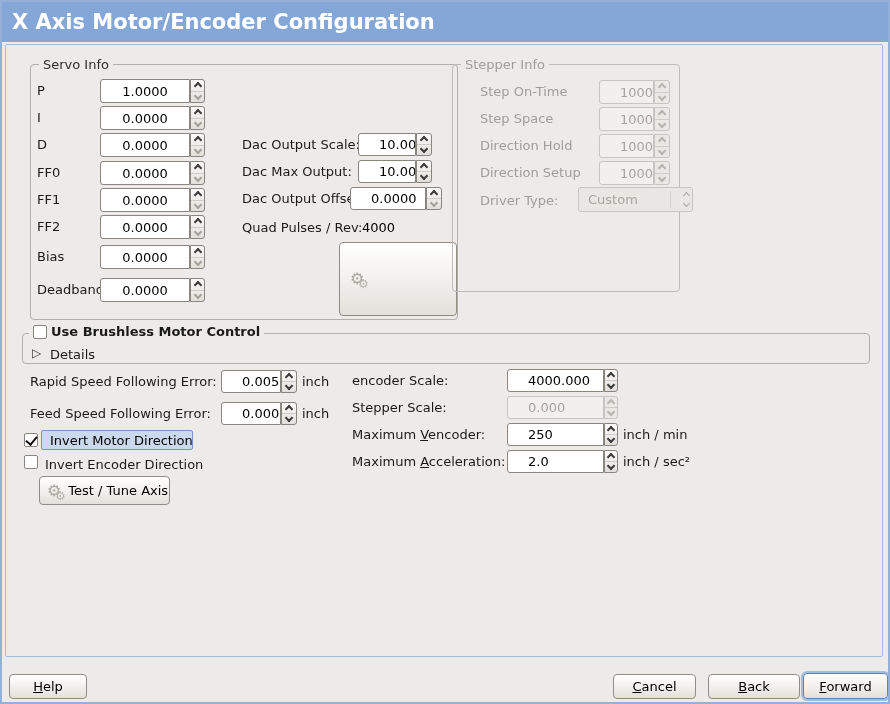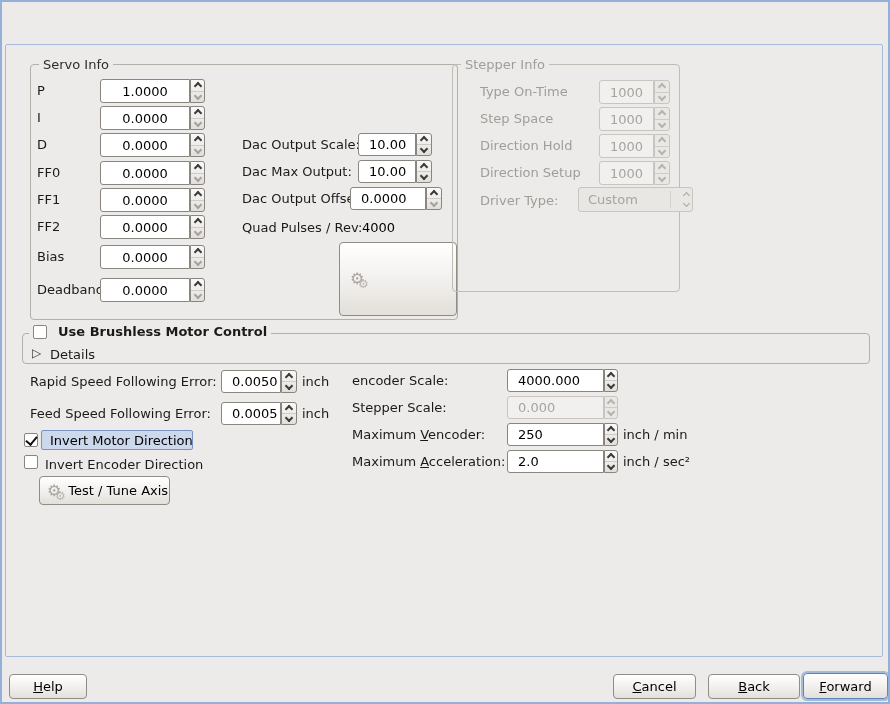--- a/index.html
+++ b/index.html
@@ -8,27 +8,27 @@
        font-family:"DejaVu Sans","Liberation Sans",sans-serif;}
   .titlebar{position:absolute;left:0;top:0;right:0;height:40px;background:#84a7d8;
        color:#ffffff;font-weight:bold;font-size:21px;line-height:40px;padding-left:10px;}
   .content-frame{position:absolute;left:3px;top:42px;width:876px;height:611px;
        border:1px solid #a6bcda;border-radius:2px;}
   .frame{position:absolute;border:1px solid #b3afa9;border-radius:4px;box-sizing:border-box;}
   .frame.dis{border-color:#bfbcb6;}
   .legend{position:absolute;top:-9px;left:8px;background:#ecebe9;padding:0 4px;
        font-size:13px;line-height:17px;color:#2e2c29;white-space:nowrap;}
   .legend.dis{color:#a19d98;}
-  .legend.flex{display:flex;align-items:center;gap:11px;top:-10px;left:6px;}
+  .legend.flex{display:flex;align-items:center;gap:4px;top:-10px;left:6px;}
   .lbl{position:absolute;font-size:13px;line-height:16px;color:#1a1a1a;white-space:nowrap;}
   .lbl.dis{color:#a19d98;}
   .lbl.b{font-weight:bold;}
   .entry{position:absolute;box-sizing:border-box;background:#ffffff;border:1px solid #89857f;
        border-radius:3px 0 0 3px;font-size:13px;color:#000;display:flex;align-items:center;
-       padding:0 0 0 10px;overflow:hidden;white-space:nowrap;}
+       padding:0 0 0 20px;overflow:hidden;white-space:nowrap;}
   .entry.center{justify-content:center;padding:0;}
   .entry.dis{background:#f1f0ee;border-color:#c8c5c0;color:#a7a49f;}
   .spin{position:absolute;box-sizing:border-box;border:1px solid #89857f;
        border-radius:0 3px 3px 0;background:linear-gradient(#fbfaf9,#e2dfda);
        display:flex;flex-direction:column;}
   .spin.dis{border-color:#c8c5c0;background:#eae8e5;}
   .sb{flex:1;display:flex;align-items:center;justify-content:center;}
   .sb.up{border-bottom:1px solid #cfccc7;}
   .ch{display:block;width:6px;height:6px;box-sizing:border-box;border:solid #3b3b3b;border-width:2px 2px 0 0;}
   .ch.up{transform:rotate(-45deg);margin-top:2px;}
@@ -57,20 +57,21 @@
   .tri{position:absolute;font-size:12px;color:#333;line-height:14px;}
   .gears{color:#aaa79f;font-size:16px;line-height:16px;flex:none;position:relative;}
   .gears .g2{position:absolute;left:8px;top:5px;font-size:12px;color:#b9b6b0;}
   .mn{text-decoration:underline;}
   .txt{position:absolute;font-size:13px;line-height:16px;color:#000;white-space:nowrap;}
 </style>
 </head>
 <body>
 
 <div id="app">
+  <div class="titlebar">X Axis Motor/Encoder Configuration</div>
   <div class="content-frame"></div>
 
   <div class="frame" style="left:28px;top:62px;width:428px;height:256px">
     <span class="legend">Servo Info</span>
   </div>
 
   <span class="lbl" style="left:35px;top:81px">P</span>
   <span class="lbl" style="left:35px;top:108px">I</span>
   <span class="lbl" style="left:35px;top:135px">D</span>
   <span class="lbl" style="left:35px;top:163px">FF0</span>
@@ -190,21 +191,21 @@
     </div>
 
   <div class="btn" style="left:337px;top:240px;width:118px;height:74px;justify-content:flex-start;padding-left:10px;gap:10px">
     <span class="gears">⚙<span class="g2">⚙</span></span>
   </div>
 
   <div class="frame dis" style="left:450px;top:62px;width:228px;height:228px">
     <span class="legend dis">Stepper Info</span>
   </div>
 
-  <span class="lbl dis" style="left:478px;top:82px">Type On-Time</span>
+  <span class="lbl dis" style="left:478px;top:82px">Step On-Time</span>
   <span class="lbl dis" style="left:478px;top:109px">Step Space</span>
   <span class="lbl dis" style="left:478px;top:136px">Direction Hold</span>
   <span class="lbl dis" style="left:478px;top:163px">Direction Setup</span>
   <span class="lbl dis" style="left:478px;top:191px">Driver Type:</span>
 
   <div class="entry dis" style="left:597px;top:78px;width:55px;height:24px">1000</div>
   <div class="spin dis" style="left:652px;top:78px;width:16px;height:24px">
       <span class="sb up">
         <i class="ch up"></i>
       </span>

